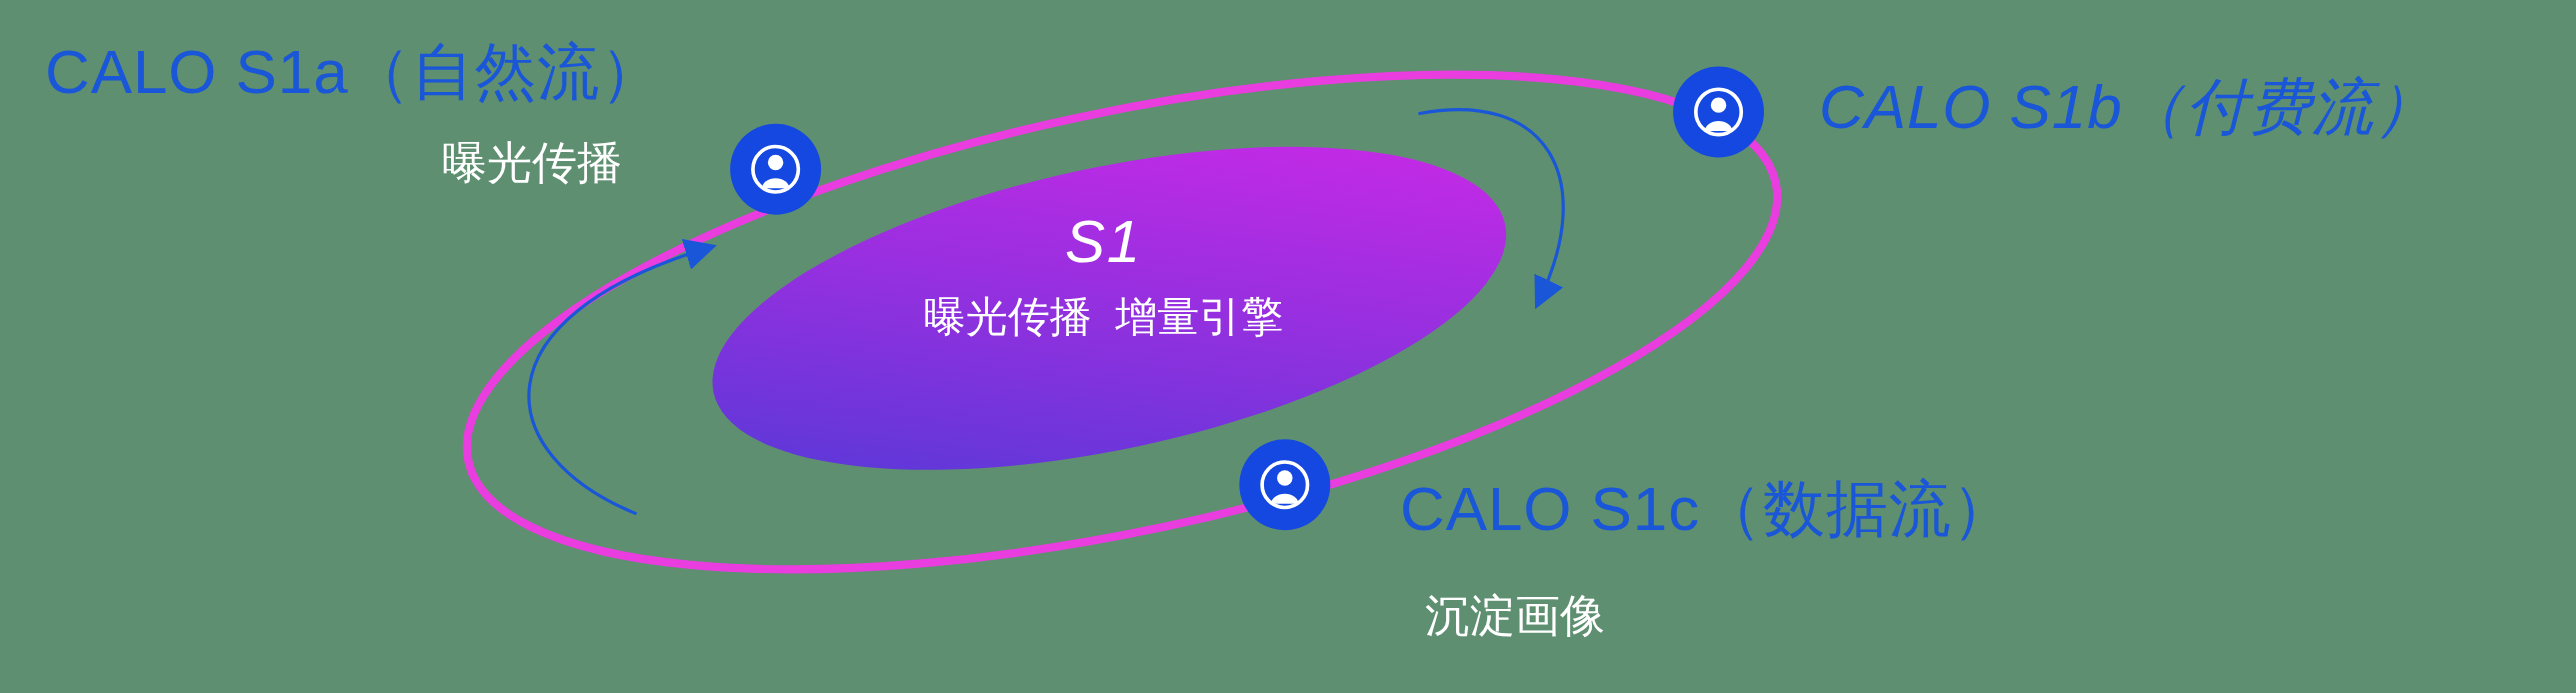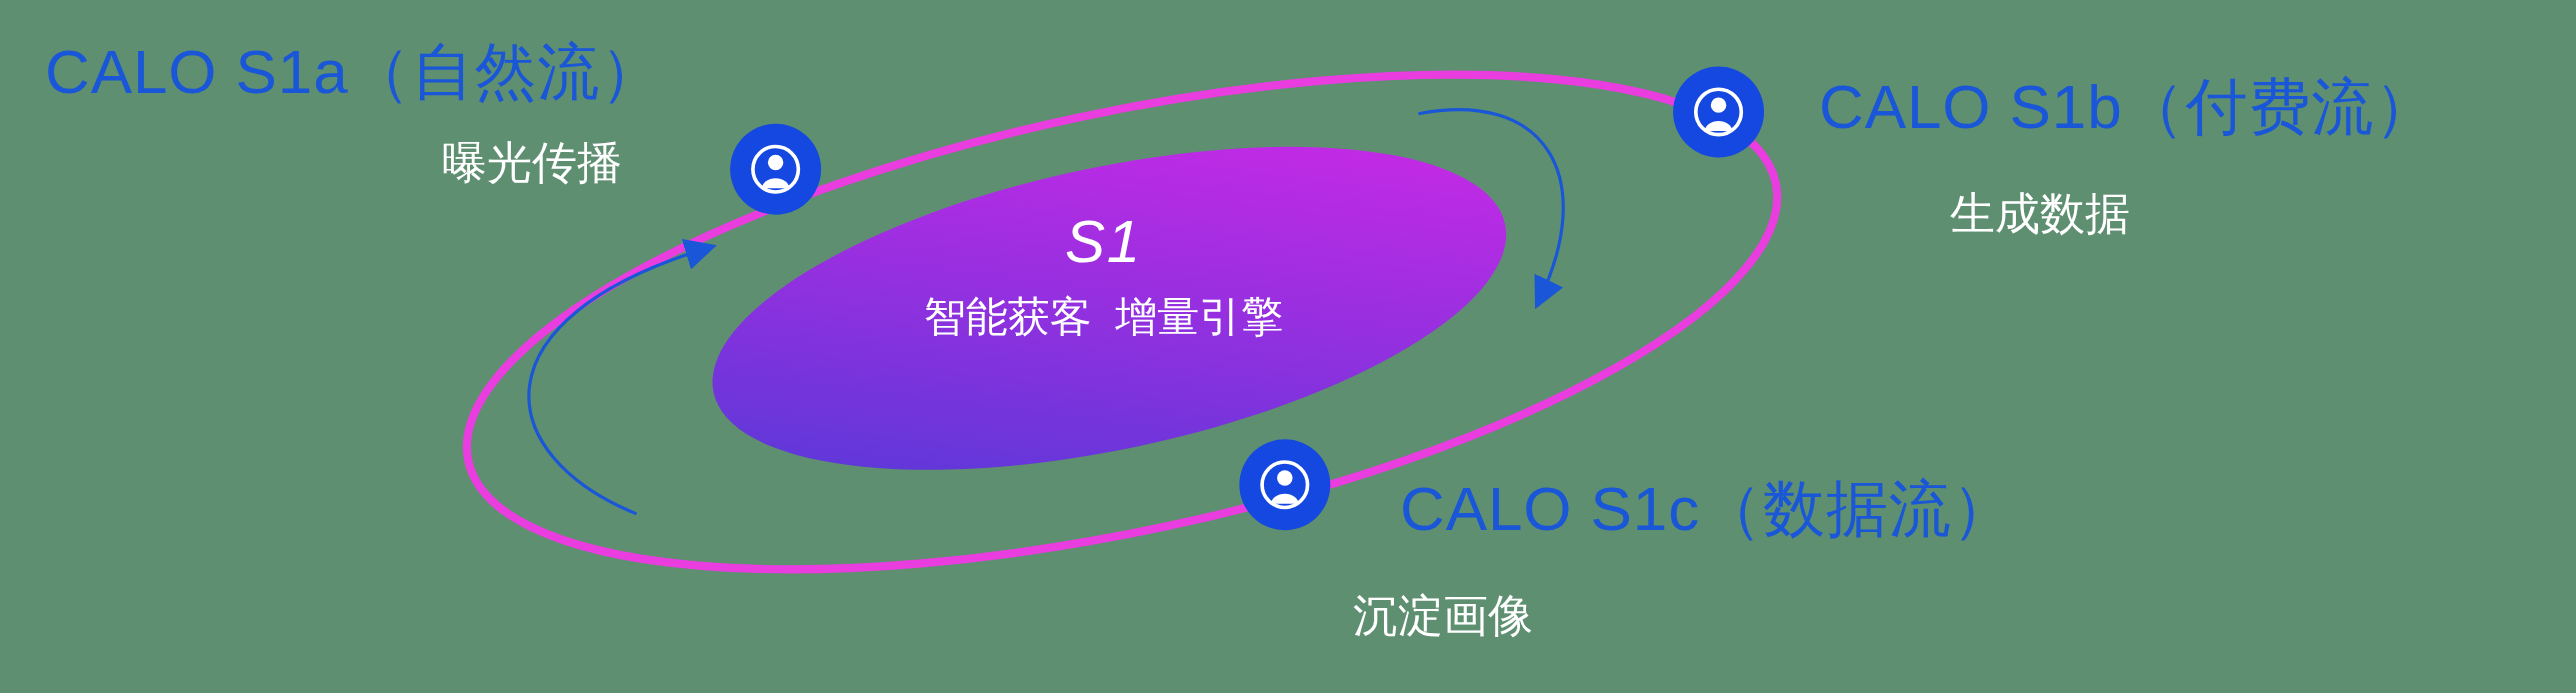--- a/index.html
+++ b/index.html
@@ -51,24 +51,24 @@
   }
   .core-subtitle{
     margin-top:12.7px;
     font-size:42px;
     font-weight:400;
     white-space:pre;
   }
   
   #lbl-s1a-title{left:45px;top:38px;}
   #lbl-s1a-sub{left:442px;top:138px;}
-  #lbl-s1b-title{left:1819px;top:73px;}
+  #lbl-s1b-title{left:1819px;top:73px;font-style:italic;}
   #lbl-s1b-sub{left:1950px;top:189px;}
   #lbl-s1c-title{left:1400px;top:475px;}
-  #lbl-s1c-sub{left:1353px;top:591px;}
+  #lbl-s1c-sub{left:1425px;top:591px;}
 </style>
 </head>
 <body>
 
 <div id="canvas">
 
   <svg id="diagram-svg" width="2576" height="694" viewBox="0 0 2833 763">
     <defs>
       <linearGradient id="coreGrad" x1="0" y1="1" x2="1" y2="0">
         <stop offset="0" stop-color="#4d3ad6"></stop>
@@ -94,26 +94,25 @@
 
     <path d="M 1560 125 C 1700 98 1758 195 1692 332" fill="none" stroke="#1a56d8" stroke-width="3.5" marker-end="url(#arrowhead)"></path>
 
     <use href="#personNode" transform="translate(853,186)"></use>
     <use href="#personNode" transform="translate(1890,123)"></use>
     <use href="#personNode" transform="translate(1413,533)"></use>
   </svg>
 
   <div class="core-text">
     <div class="core-title">S1</div>
-    <div class="core-subtitle">智能获客  增量引擎</div>
+    <div class="core-subtitle">曝光传播  增量引擎</div>
   </div>
 
   <div id="lbl-s1a-title" class="label-title">CALO S1a（自然流）</div>
   <div id="lbl-s1a-sub" class="label-sub">曝光传播</div>
 
   <div id="lbl-s1b-title" class="label-title">CALO S1b（付费流）</div>
-  <div id="lbl-s1b-sub" class="label-sub">生成数据</div>
 
   <div id="lbl-s1c-title" class="label-title">CALO S1c（数据流）</div>
   <div id="lbl-s1c-sub" class="label-sub">沉淀画像</div>
 
 </div>
 
 
 </body></html>

